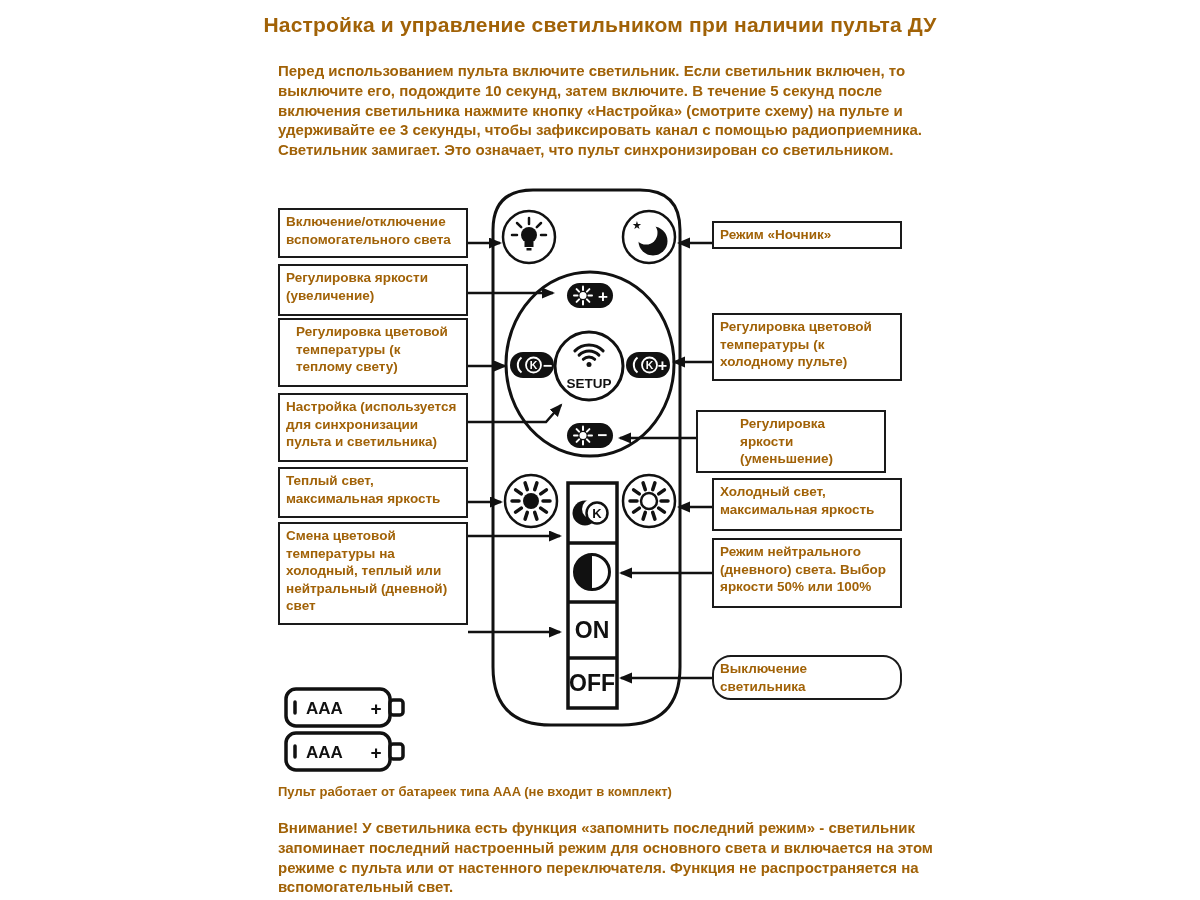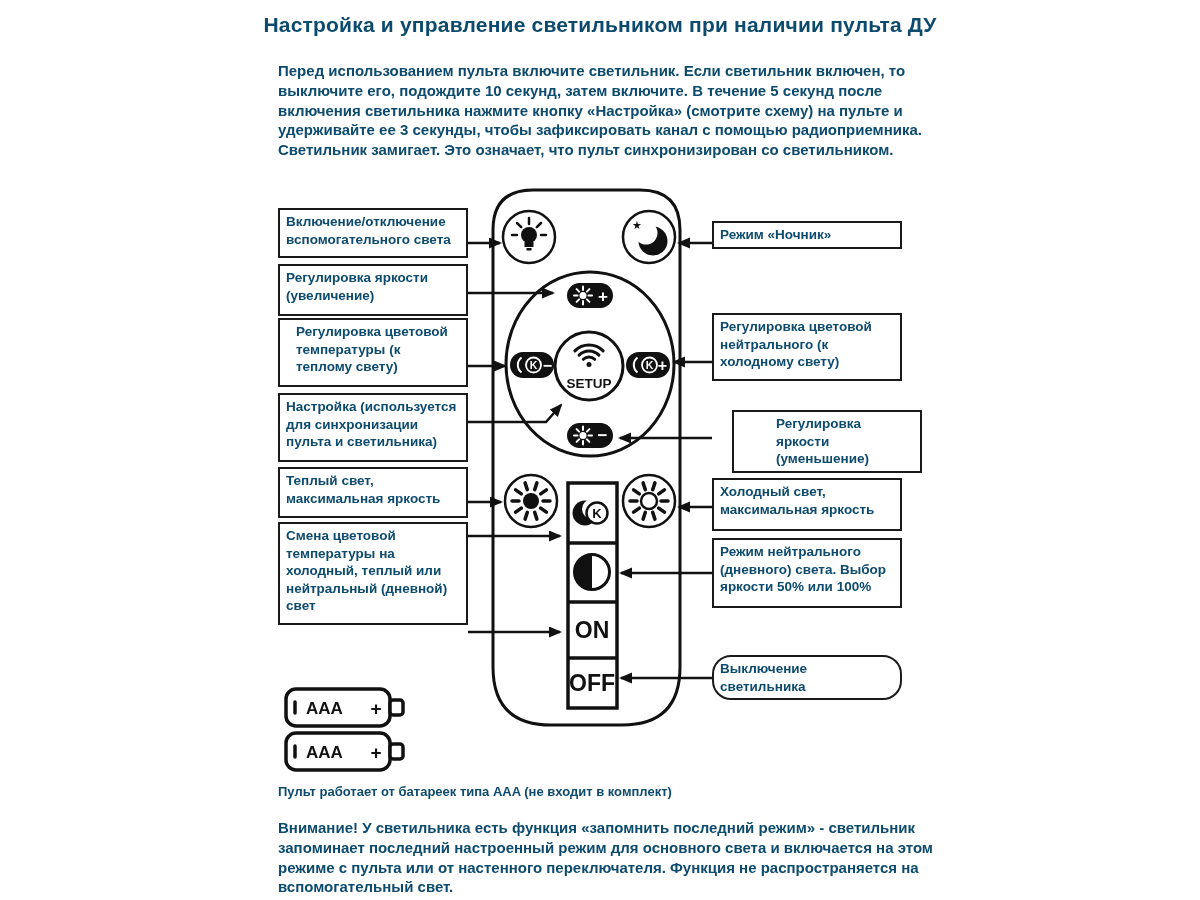--- a/index.html
+++ b/index.html
@@ -1,18 +1,18 @@
 <!DOCTYPE html>
 <html lang="ru"><head>
 <meta charset="utf-8">
 <style>
   html,body { margin:0; padding:0; background:#ffffff; }
   .page {
     position:relative; width:1200px; height:900px; overflow:hidden;
-    background:#ffffff; color:#0c4a6e;
+    background:#ffffff; color:#a16207;
     font-family:"Liberation Sans","DejaVu Sans",sans-serif;
   }
   .title {
     position:absolute; top:13px; left:0; width:1200px;
     text-align:center; font-size:21px; font-weight:700; letter-spacing:0.2px;
   }
   .intro {
     position:absolute; left:278px; top:61px; width:662px;
     font-size:15px; font-weight:700; line-height:19.8px;
   }
@@ -43,22 +43,22 @@
   <div class="intro">Перед использованием пульта включите светильник. Если светильник включен, то выключите его, подождите 10 секунд, затем включите. В течение 5 секунд после включения светильника нажмите кнопку «Настройка» (смотрите схему) на пульте и удерживайте ее 3 секунды, чтобы зафиксировать канал с помощью радиоприемника. Светильник замигает. Это означает, что пульт синхронизирован со светильником.</div>
 
   <div class="label-box" style="left:278px; top:208px; min-height:50px;">Включение/отключение вспомогательного света</div>
   <div class="label-box" style="left:278px; top:264px; min-height:52px;">Регулировка яркости (увеличение)</div>
   <div class="label-box" style="left:278px; top:318px; min-height:69px;padding-left:16px;">Регулировка цветовой температуры (к теплому свету)</div>
   <div class="label-box" style="left:278px; top:393px; min-height:69px;">Настройка (используется для синхронизации пульта и светильника)</div>
   <div class="label-box" style="left:278px; top:467px; min-height:51px;">Теплый свет, максимальная яркость</div>
   <div class="label-box" style="left:278px; top:522px; min-height:103px;">Смена цветовой температуры на холодный, теплый или нейтральный (дневной) свет</div>
 
   <div class="label-box" style="left:712px; top:221px; min-height:26px;">Режим «Ночник»</div>
-  <div class="label-box" style="left:712px; top:313px; min-height:68px;">Регулировка цветовой нейтрального (к холодному свету)</div>
-  <div class="label-box" style="left:732px; top:410px; min-height:52px;padding-left:42px;">Регулировка яркости (уменьшение)</div>
+  <div class="label-box" style="left:712px; top:313px; min-height:68px;">Регулировка цветовой температуры (к холодному пульте)</div>
+  <div class="label-box" style="left:696px; top:410px; min-height:52px;padding-left:42px;">Регулировка яркости (уменьшение)</div>
   <div class="label-box" style="left:712px; top:478px; min-height:53px;">Холодный свет, максимальная яркость</div>
   <div class="label-box" style="left:712px; top:538px; min-height:70px;">Режим нейтрального (дневного) света. Выбор яркости 50% или 100%</div>
   <div class="label-box" style="left:712px; top:655px; min-height:28px;border-radius:19px;">Выключение светильника</div>
 
   <div class="note">Пульт работает от батареек типа AAA (не входит в комплект)</div>
   <div class="warning">Внимание! У светильника есть функция «запомнить последний режим» - светильник запоминает последний настроенный режим для основного света и включается на этом режиме с пульта или от настенного переключателя. Функция не распространяется на вспомогательный свет.</div>
 
   <svg class="diagram" width="1200" height="900" viewBox="0 0 1200 900">
     <defs>
       <marker id="arrow" markerUnits="userSpaceOnUse" markerWidth="14" markerHeight="12" refX="11" refY="5.5" orient="auto">

